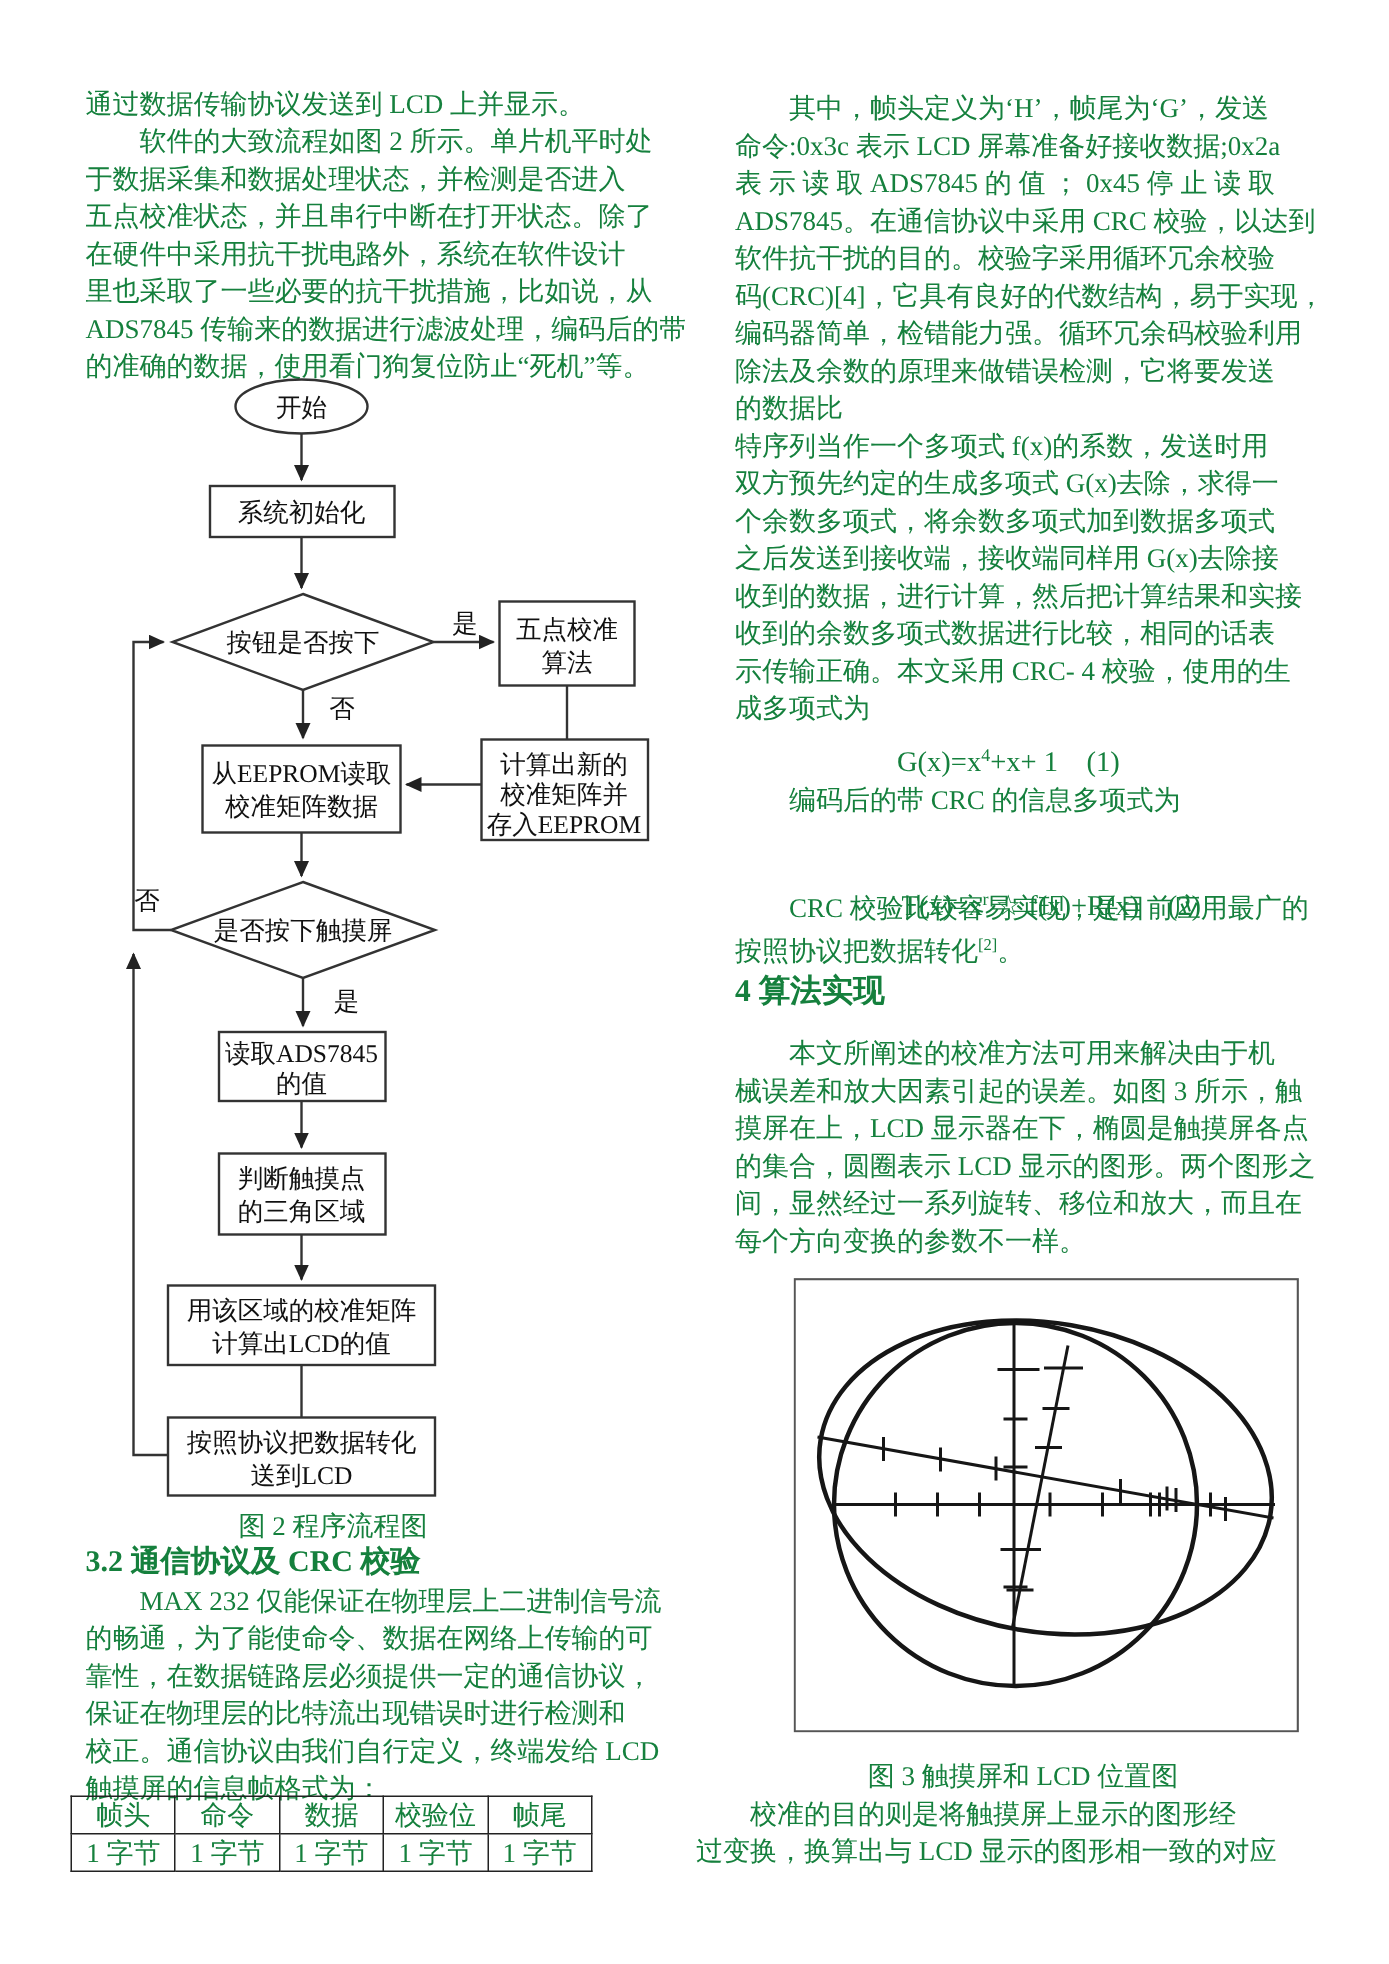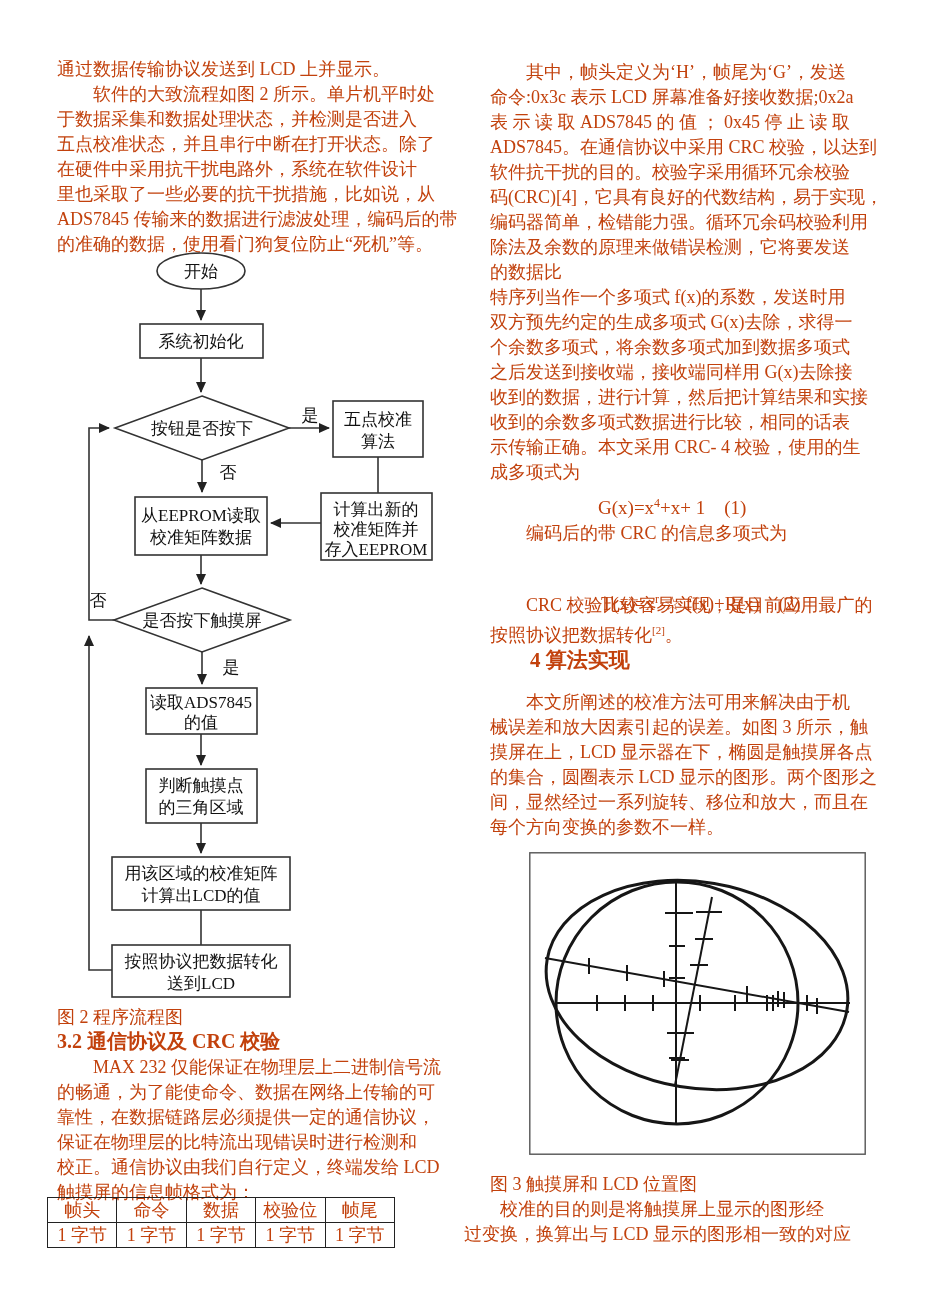--- a/index.html
+++ b/index.html
@@ -1,22 +1,22 @@
 <!DOCTYPE html>
 <html><head>
 <meta charset="utf-8">
 <style>
   html,body { margin:0; padding:0; background:#ffffff; }
   .page { position:relative; width:926px; height:1309px; background:#fff; overflow:hidden;
-          font-family:"Liberation Serif", serif; color:#c2410c; }
+          font-family:"Liberation Serif", serif; color:#15803d; }
   .para { position:absolute; }
   .tl { height:25px; line-height:25px; font-size:18px; white-space:nowrap; }
-  .cap { position:absolute; font-size:18px; height:25px; line-height:25px; }
+  .cap { position:absolute; text-align:center; font-size:18px; height:25px; line-height:25px; }
   .heading32 { position:absolute; font-weight:bold; font-size:20px; height:25px; line-height:25px; white-space:nowrap; }
-  .heading4 { position:absolute; font-weight:bold; font-size:21px; height:28px; line-height:28px; white-space:nowrap;margin-left:40px; }
+  .heading4 { position:absolute; font-weight:bold; font-size:21px; height:28px; line-height:28px; white-space:nowrap; }
   .formula { position:absolute; font-size:19px; height:26px; line-height:26px; white-space:nowrap; }
   .formula sup { font-size:12px; }
   sup.cite { font-size:11px; }
   table.ftable { position:absolute; left:47px; top:1197px; width:348px; border-collapse:collapse; table-layout:fixed; }
   table.ftable td { border:1.6px solid #222; height:23px; text-align:center; font-size:18px; padding:0; }
   svg text { font-family:"Liberation Serif", serif; font-size:17px; fill:#111; text-anchor:middle; }
   svg .lbl { font-size:17px; }
   .fc-shape { fill:#ffffff; stroke:#333; stroke-width:1.6; }
   .fc-line  { fill:none; stroke:#333; stroke-width:1.6; }
   .fig3-curve { fill:none; stroke:#161616; stroke-width:3; }

